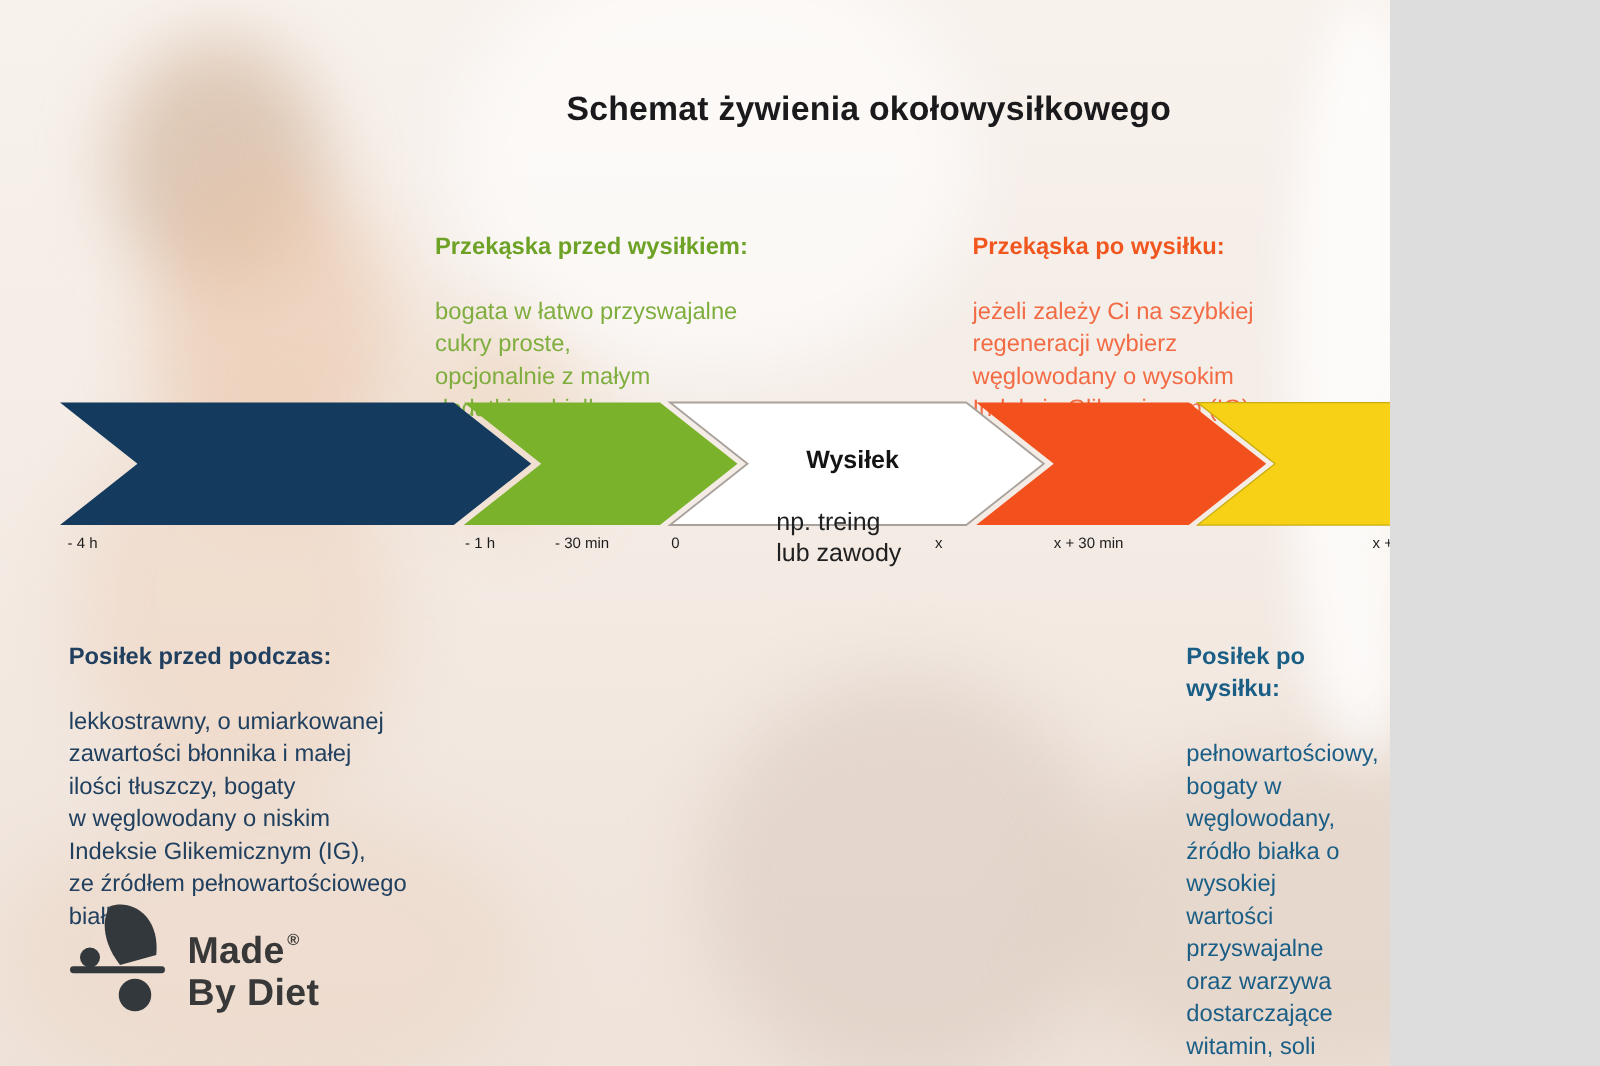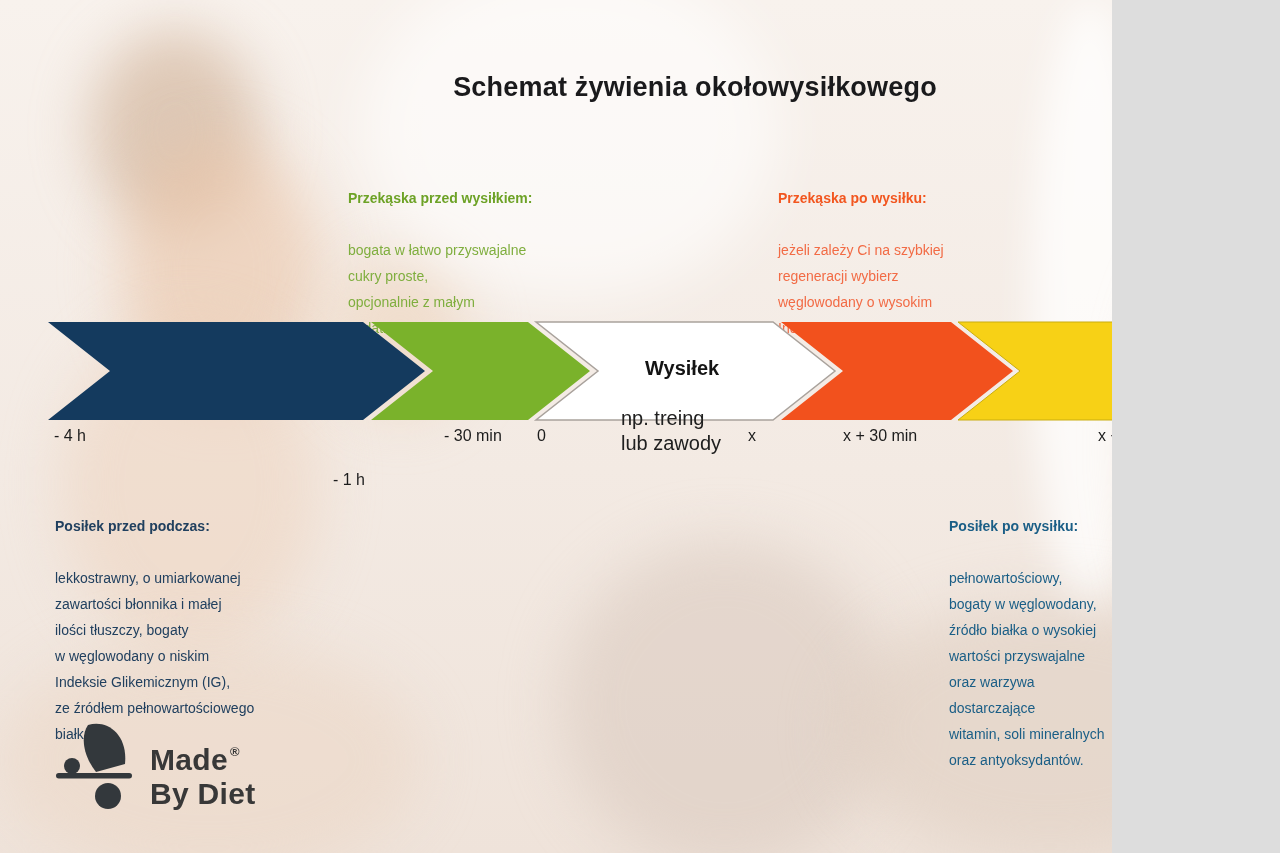--- a/index.html
+++ b/index.html
@@ -6,36 +6,36 @@
   .stage{
     position:relative;width:1112px;height:853px;overflow:hidden;
     background:linear-gradient(180deg,#f8f2ed 0%,#f3eae3 55%,#efe3da 100%);
     font-family:"Liberation Sans",sans-serif;
   }
   .blob{position:absolute;border-radius:50%;filter:blur(28px);}
   .title{
     position:absolute;left:110px;top:72px;width:1170px;text-align:center;
     font-size:27px;font-weight:bold;color:#1a1a1c;letter-spacing:.2px;white-space:nowrap;
   }
-  .note{position:absolute;font-size:14px;line-height:26px;white-space:pre-line;}
+  .note{position:absolute;font-size:19px;line-height:26px;white-space:pre-line;}
   .note .hd{font-weight:bold;display:block;}
   .note-green .hd{color:#6da226;}
   .note-green .bd{color:#7fae3e;}
   .note-orange .hd{color:#f2561f;}
   .note-orange .bd{color:#f26b45;margin-top:20px;}
   .note-navy{color:#21405f;}
   .note-mid .hd{color:#2d2d2d;}
   .note-mid .bd{color:#4e4c4a;}
   .note-teal{color:#1a5e86;}
   .timeline-svg{position:absolute;left:0;top:0;width:1280px;height:853px;pointer-events:none;}
   .effort{
     position:absolute;left:621px;top:331px;font-size:20px;line-height:25px;color:#202020;white-space:pre-line;
   }
   .effort .hd{font-weight:bold;color:#141414;display:block;margin-left:24px;}
-  .tick{position:absolute;top:427px;font-size:16px;color:#1c1c1c;white-space:nowrap;}
+  .tick{position:absolute;top:427px;font-size:12px;color:#1c1c1c;white-space:nowrap;}
   .logo{position:absolute;left:52px;top:722px;display:flex;align-items:flex-start;}
   .logo-text{
     margin-left:8px;margin-top:13px;font-size:30px;line-height:34px;font-weight:bold;
     color:#383838;letter-spacing:.3px;white-space:nowrap;
   }
   .logo-text sup{font-size:13px;vertical-align:14px;margin-left:2px;font-weight:bold;}
 </style>
 </head>
 <body>
 
@@ -80,21 +80,21 @@
     <polygon stroke="#c9ad10" stroke-width="1" points="958,322 1151,322 1213,371 1151,420 958,420 1020,371" fill="#f7d116"></polygon>
   </svg>
 
   <div class="effort">
     <span class="hd">Wysiłek</span>
     <span>np. treing
 lub zawody</span>
   </div>
 
   <div class="tick" style="left:54px;">- 4 h</div>
-  <div class="tick" style="left:333px;margin-top:44px;">- 1 h</div>
+  <div class="tick" style="left:372px;">- 1 h</div>
   <div class="tick" style="left:444px;">- 30 min</div>
   <div class="tick" style="left:537px;">0</div>
   <div class="tick" style="left:748px;">x</div>
   <div class="tick" style="left:843px;">x + 30 min</div>
   <div class="tick" style="left:1098px;">x + 2 h</div>
 
   <div class="note note-navy" style="left:55px;top:487px;">
     <span class="hd">Posiłek przed podczas:</span>
     <span class="bd">lekkostrawny, o umiarkowanej
 zawartości błonnika i małej

